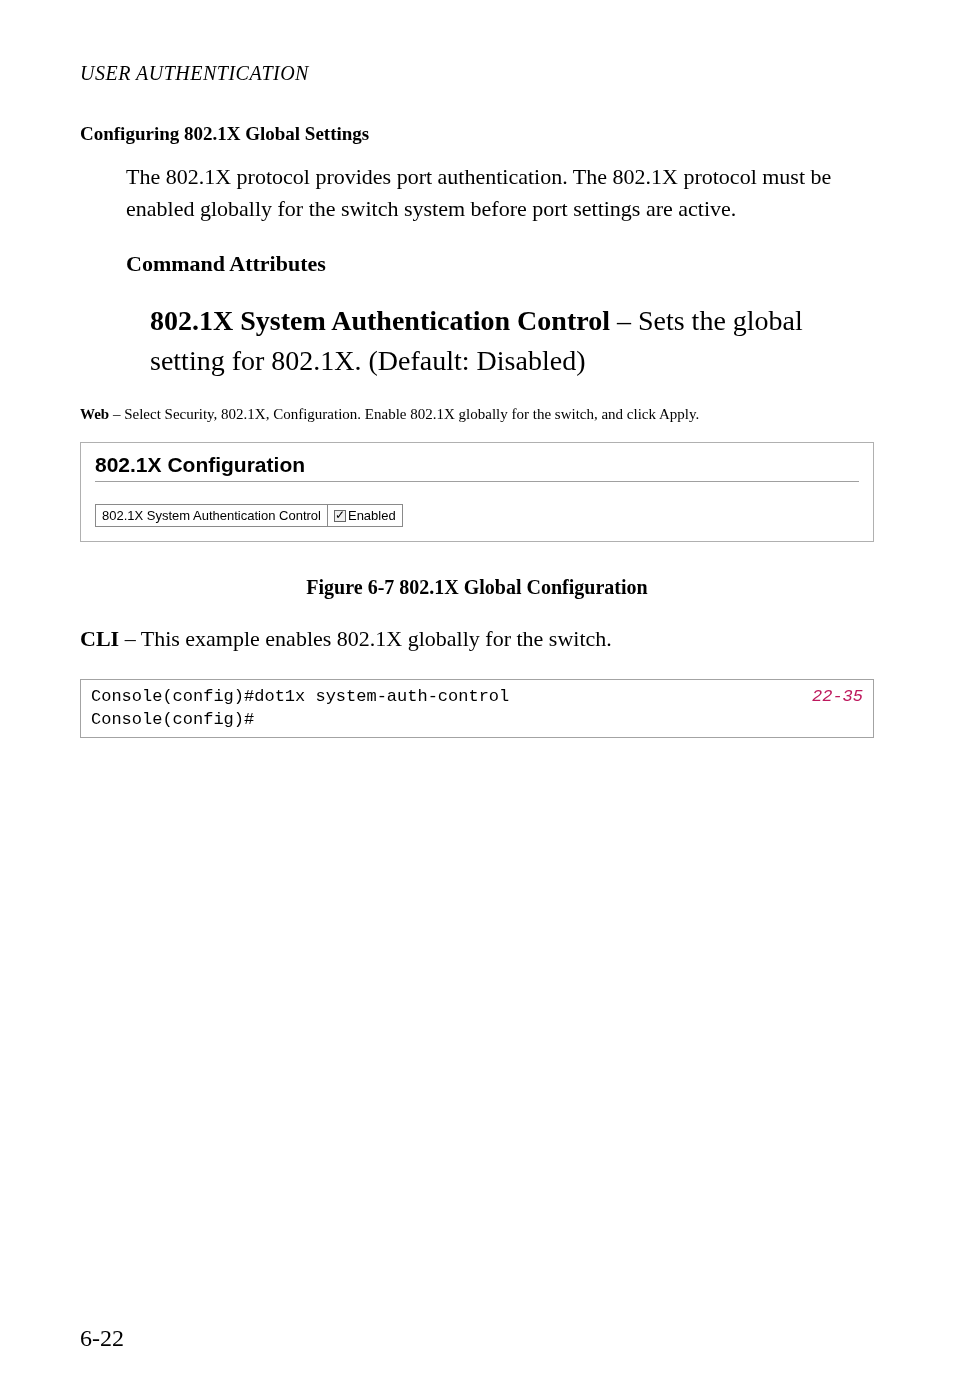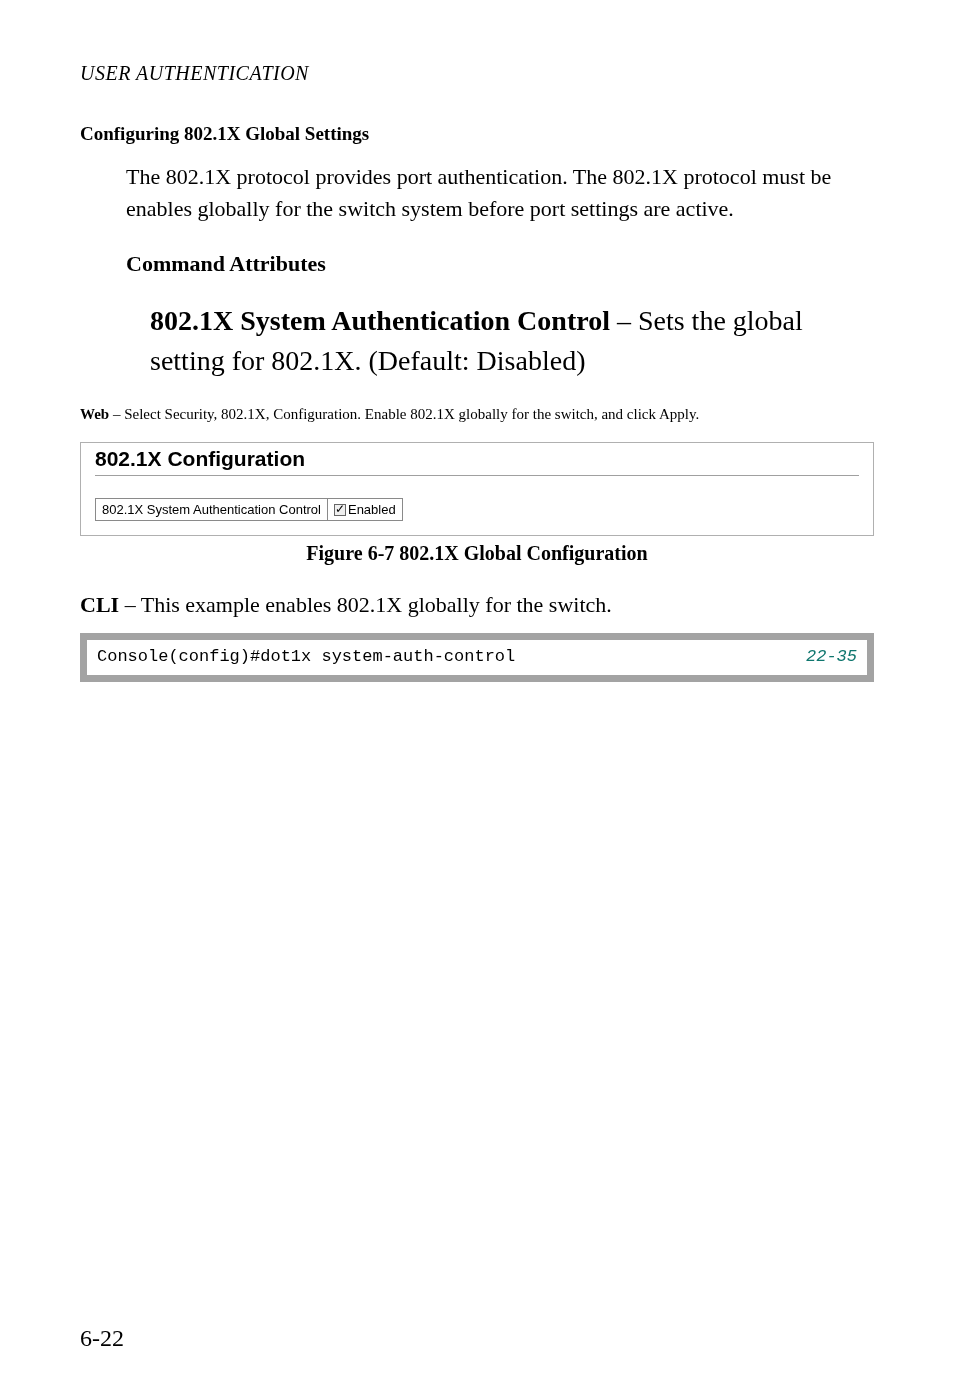--- a/index.html
+++ b/index.html
@@ -53,22 +53,22 @@
     font-size: 15px;
     line-height: 1.45;
     margin-bottom: 16px;
   }
   .web-para .bold {
     font-weight: bold;
   }
   .screenshot-outer {
     border: 1px solid #b0b0b0;
     background: #ffffff;
-    padding: 4px 14px 14px 14px;
-    margin-bottom: 6px;
+    padding: 10px 14px 14px 14px;
+    margin-bottom: 34px;
     position: relative;
   }
   .inner-title {
     font-family: Arial, Helvetica, sans-serif;
     font-weight: bold;
     font-size: 21px;
     color: #000000;
     margin-bottom: 4px;
   }
   .inner-hr {
@@ -110,56 +110,56 @@
   }
   .figure-caption {
     text-align: center;
     font-size: 20px;
     font-weight: bold;
     margin-bottom: 24px;
   }
   .cli-para {
     font-size: 22px;
     line-height: 1.45;
-    margin-bottom: 12px;
+    margin-bottom: 24px;
   }
   .cli-para .bold {
     font-weight: bold;
   }
   .code-block {
-    border: 7px solid #a3a3a3;
+    border: 1px solid #a3a3a3;
     padding: 6px 10px;
     font-family: 'Courier New', monospace;
     font-size: 17px;
     line-height: 1.35;
     position: relative;
   }
   .code-row {
     display: flex;
     justify-content: space-between;
   }
   .code-ref {
     font-style: italic;
-    color: #0f766e;
+    color: #be185d;
   }
   .page-number {
     position: absolute;
     bottom: 36px;
     left: 80px;
     font-size: 24px;
   }
 </style>
 </head>
 <body>
 
 <div class="running-header">USER AUTHENTICATION</div>
 
 <h2 class="section-heading">Configuring 802.1X Global Settings</h2>
 
-<p class="body-para">The 802.1X protocol provides port authentication. The 802.1X protocol must be enables globally for the switch system before port settings are active.</p>
+<p class="body-para">The 802.1X protocol provides port authentication. The 802.1X protocol must be enabled globally for the switch system before port settings are active.</p>
 
 <h3 class="sub-heading">Command Attributes</h3>
 
 <p class="attr-para">
   <span class="bold">802.1X System Authentication Control</span><span> – Sets the global setting for 802.1X. (Default: Disabled)</span>
 </p>
 
 <p class="web-para">
   <span class="bold">Web</span><span> – Select Security, 802.1X, Configuration. Enable 802.1X globally for the switch, and click Apply.</span>
 </p>
@@ -183,15 +183,16 @@
 
 <p class="cli-para">
   <span class="bold">CLI</span><span> – This example enables 802.1X globally for the switch.</span>
 </p>
 
 <div class="code-block">
   <div class="code-row">
     <span>Console(config)#dot1x system-auth-control</span>
     <span class="code-ref">22-35</span>
   </div>
+  <div>Console(config)#</div>
 </div>
 
 <div class="page-number">6-22</div>
 
 </body></html>

